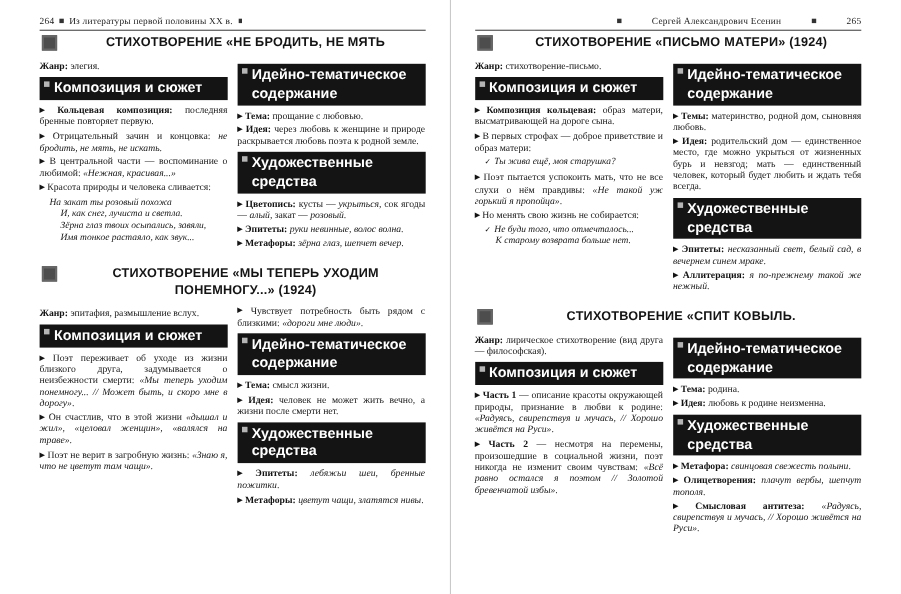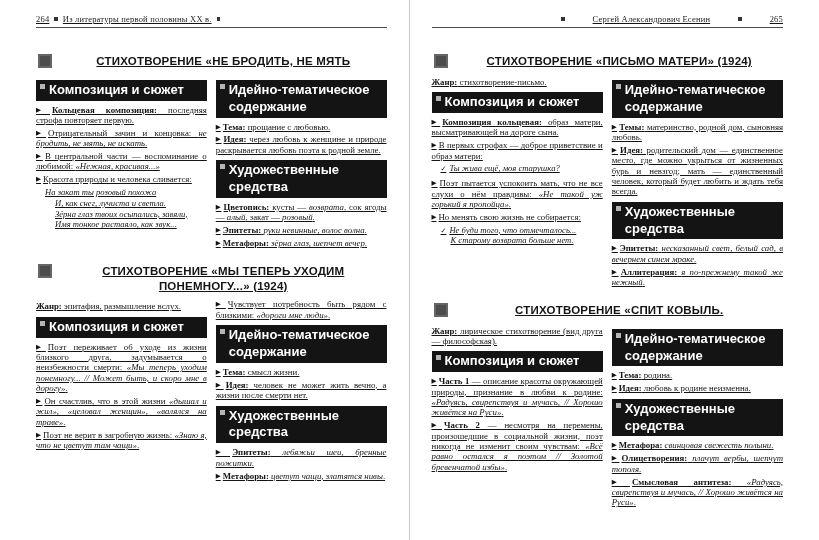--- a/index.html
+++ b/index.html
@@ -1,26 +1,26 @@
 <!DOCTYPE html>
 <html style="--page-bg: #ffffff; --text: #141414; --bar-bg: #141414; --bar-text: #ffffff; --bar-square: #b5b5b5; --rule: #4a4a4a;"><head>
 <meta charset="utf-8">
 <style>
   *{margin:0;padding:0;box-sizing:border-box;}
   html,body{background:#ececec;}
   body{width:819px;height:540px;font-family:"Liberation Serif",serif;color:var(--text,#141414);}
-  .spread{display:flex;width:819px;height:540px;background:var(--page-bg,#ffffff);overflow:hidden;text-decoration:underline;}
+  .spread{display:flex;width:819px;height:540px;background:var(--page-bg,#ffffff);overflow:hidden;}
   .page{width:409.5px;height:540px;overflow:hidden;}
   .page.left{padding:14px 22px 10px 36px;border-right:1px solid #c9c9c9;}
   .page.right{padding:14px 36px 10px 22px;}
   .running-head{display:flex;align-items:center;gap:5px;font-size:8.5px;color:#222;padding-bottom:3px;border-bottom:1px solid var(--rule,#4a4a4a);letter-spacing:.2px;}
   .running-head.right-head{justify-content:flex-end;gap:28px;}
   .hsq{width:3.5px;height:3.5px;background:#333;display:inline-block;flex:none;}
   .section{margin-top:12px;}
-  .sections-host > .section:first-of-type{margin-top:25px;}
+  .sections-host > .section:first-of-type{margin-top:3px;}
   .sec-title{position:relative;padding:1px 4px 4px 28px;text-align:center;font-family:"Liberation Sans",sans-serif;font-weight:700;font-size:11.5px;line-height:1.28;letter-spacing:.2px;}
   .sec-square{position:absolute;left:2px;top:1px;width:14px;height:14px;background:#4d4d4d;box-shadow:inset 0 0 0 2px #666;}
   .t-line{white-space:nowrap;}
   .cols{display:flex;gap:9px;margin-top:2px;}
   .col{flex:1;min-width:0;}
   p.genre{font-size:8.8px;line-height:1.18;margin:2px 0 4px;text-align:justify;}
   .bar{display:flex;align-items:flex-start;gap:4px;background:var(--bar-bg,#141414);color:var(--bar-text,#ffffff);font-family:"Liberation Sans",sans-serif;font-weight:700;font-size:13px;line-height:1.3;padding:2px 4px;margin:5px 0 4px;}
   .bar .sq{width:5px;height:5px;background:var(--bar-square,#b5b5b5);flex:none;margin-top:2px;}
   p.item{font-size:8.8px;line-height:1.18;text-align:justify;margin-bottom:2.5px;}
   .marker{font-size:6.5px;margin-right:2px;vertical-align:1px;}
@@ -42,25 +42,26 @@
       <span>Из литературы первой половины XX в.</span>
       <span class="hsq"></span>
     </div>
   <section class="section">
         <div class="sec-title">
           <span class="sec-square"></span>
           <div class="t-line">СТИХОТВОРЕНИЕ «НЕ БРОДИТЬ, НЕ МЯТЬ</div>
         </div>
         <div class="cols">
           <div class="col">
-            <div class="bar">
-              <span class="sq"></span>
-              <span class="bar-label">Композиция и сюжет</span>
-            </div>
-            <p class="item"><span class="marker">▶</span><span class="b">Кольцевая композиция:</span><span> последняя строфа повторяет первую.</span></p>
+            <p class="genre"><span class="b">Жанр:</span><span> элегия.</span></p>
+            <div class="bar">
+              <span class="sq"></span>
+              <span class="bar-label">Композиция и сюжет</span>
+            </div>
+            <p class="item"><span class="marker">▶</span><span class="b">Кольцевая композиция:</span><span> последняя бренные повторяет первую.</span></p>
             <p class="item"><span class="marker">▶</span><span>Отрицательный зачин и концовка: </span><span class=" i">не бродить, не мять, не искать</span><span>.</span></p>
             <p class="item"><span class="marker">▶</span><span>В центральной части — воспоминание о любимой: </span><span class=" i">«Нежная, красивая...»</span></p>
             <p class="item"><span class="marker">▶</span><span>Красота природы и человека сливается:</span></p>
             <div class="verse">
               <div class="v-line"><span>На закат ты розовый похожа</span></div>
               <div class="v-line"><span>И, как снег, лучиста и светла.</span></div>
               <div class="v-line"><span>Зёрна глаз твоих осыпались, завяли,</span></div>
               <div class="v-line"><span>Имя тонкое растаяло, как звук...</span></div>
             </div>
           </div>
@@ -68,21 +69,21 @@
             <div class="bar">
               <span class="sq"></span>
               <span class="bar-label">Идейно-тематическое содержание</span>
             </div>
             <p class="item"><span class="marker">▶</span><span class="b">Тема:</span><span> прощание с любовью.</span></p>
             <p class="item"><span class="marker">▶</span><span class="b">Идея:</span><span> через любовь к женщине и природе раскрывается любовь поэта к родной земле.</span></p>
             <div class="bar">
               <span class="sq"></span>
               <span class="bar-label">Художественные средства</span>
             </div>
-            <p class="item"><span class="marker">▶</span><span class="b">Цветопись:</span><span> кусты — </span><span class=" i">возврата</span><span>, сок ягоды — </span><span class=" i">алый</span><span>, закат — </span><span class=" i">розовый</span><span>.</span></p>
+            <p class="item"><span class="marker">▶</span><span class="b">Цветопись:</span><span> кусты — </span><span class=" i">укрыться</span><span>, сок ягоды — </span><span class=" i">алый</span><span>, закат — </span><span class=" i">розовый</span><span>.</span></p>
             <p class="item"><span class="marker">▶</span><span class="b">Эпитеты:</span><span> </span><span class=" i">руки невинные, волос волна</span><span>.</span></p>
             <p class="item"><span class="marker">▶</span><span class="b">Метафоры:</span><span> </span><span class=" i">зёрна глаз, шепчет вечер</span><span>.</span></p>
           </div>
         </div>
       </section>
       <section class="section">
         <div class="sec-title">
           <span class="sec-square"></span>
           <div class="t-line">СТИХОТВОРЕНИЕ «МЫ ТЕПЕРЬ УХОДИМ</div>
           <div class="t-line">ПОНЕМНОГУ...» (1924)</div>

